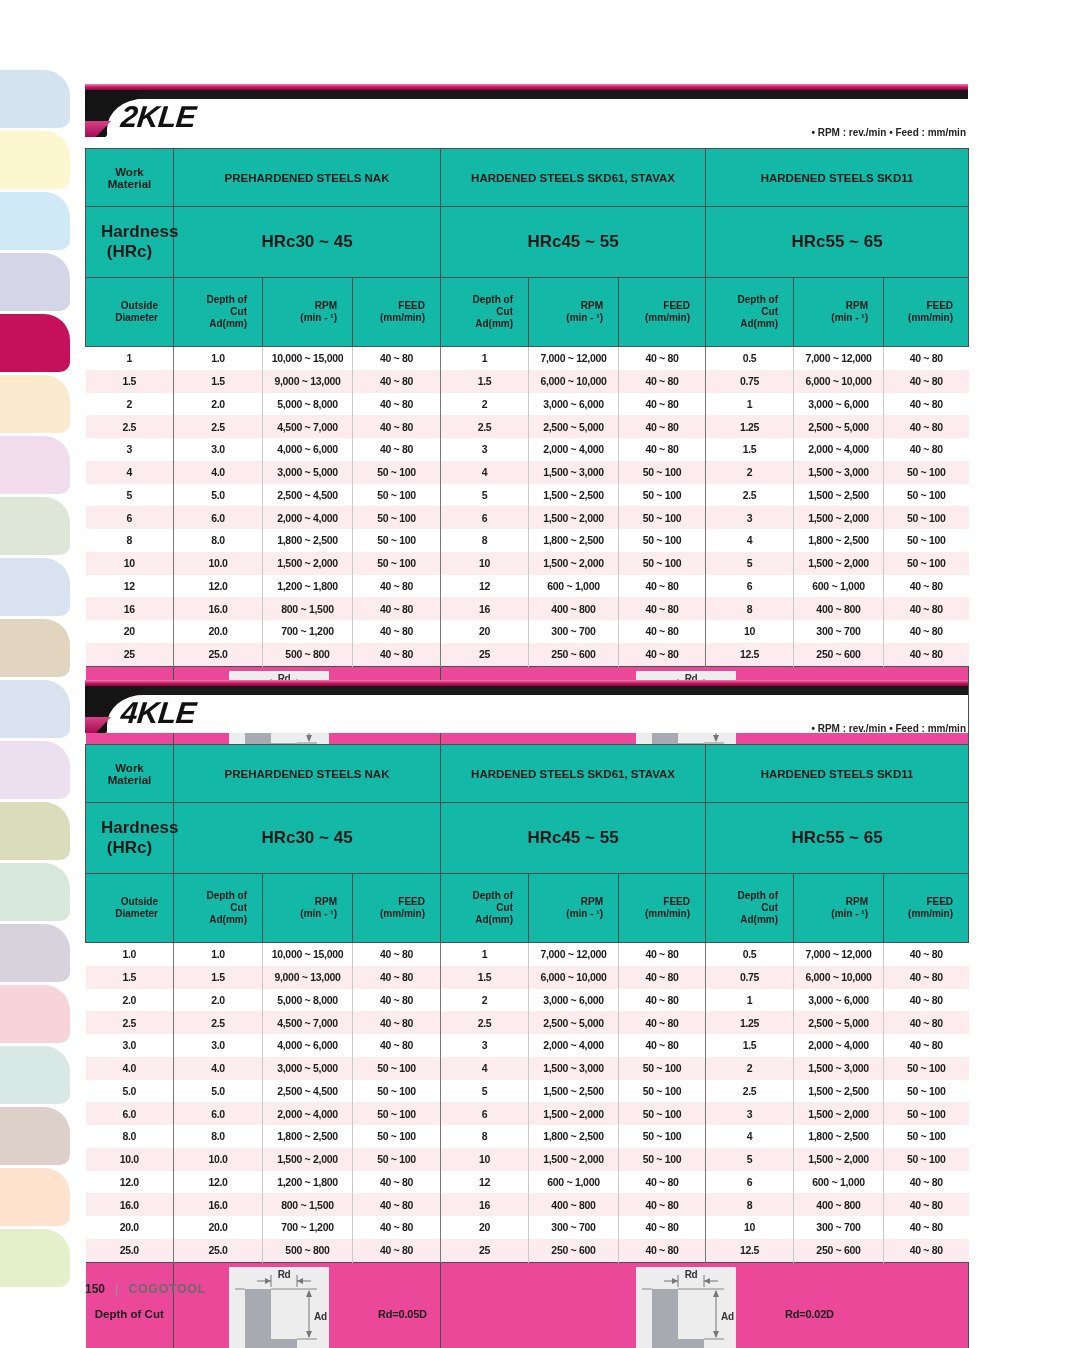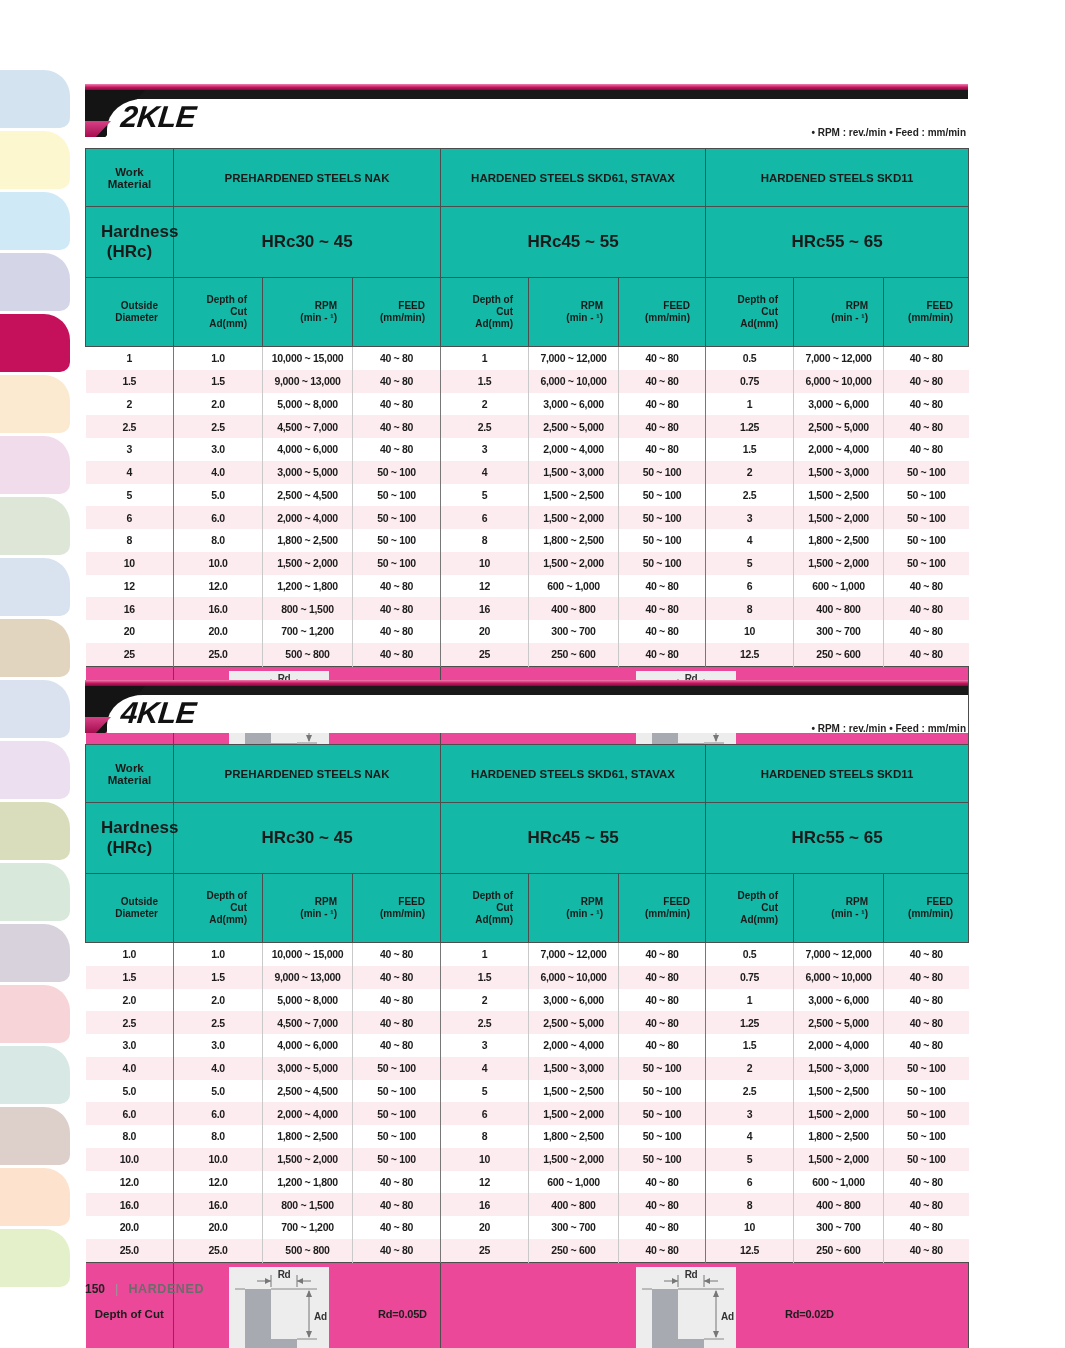--- a/index.html
+++ b/index.html
@@ -654,14 +654,14 @@
           </div>
         </td>
       </tr>
     </tfoot>
   </table>
 </div>
 
 <div class="footer">
   <span class="pagenum">150</span>
   <span class="divider">|</span>
-  <span class="brand">HARDENED</span>
+  <span class="brand">COGOTOOL</span>
 </div>
 
 </body></html>

